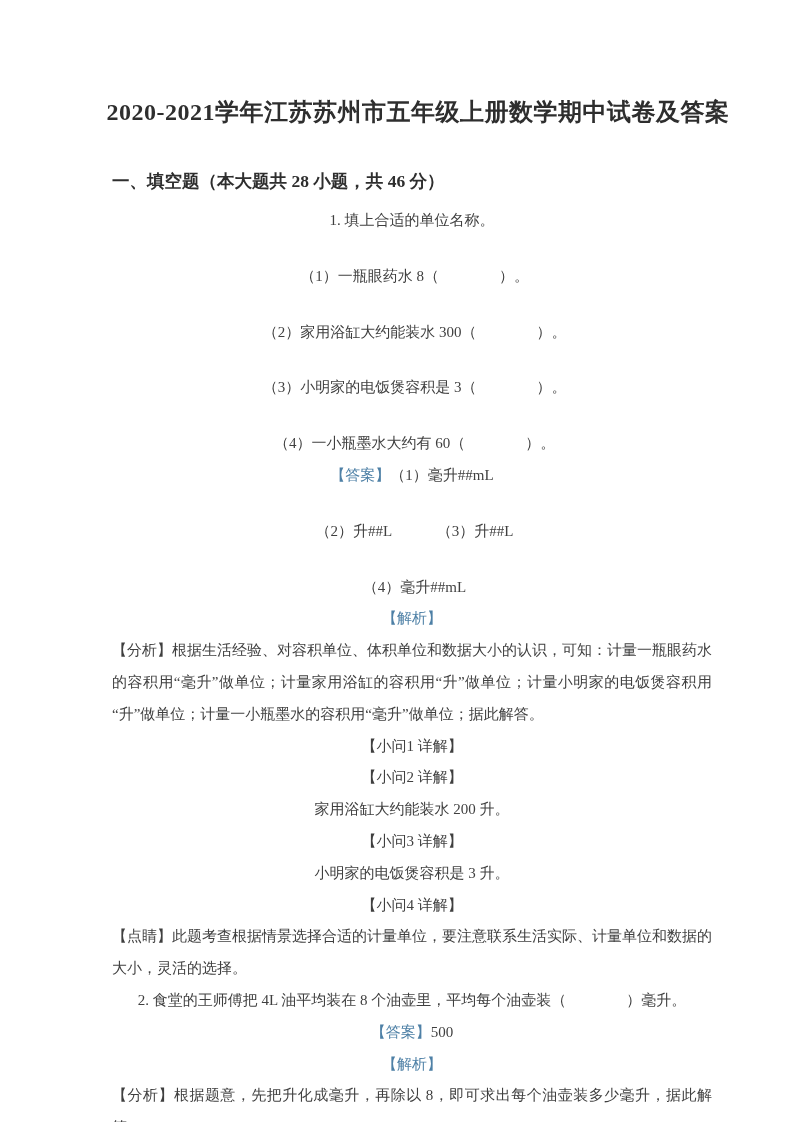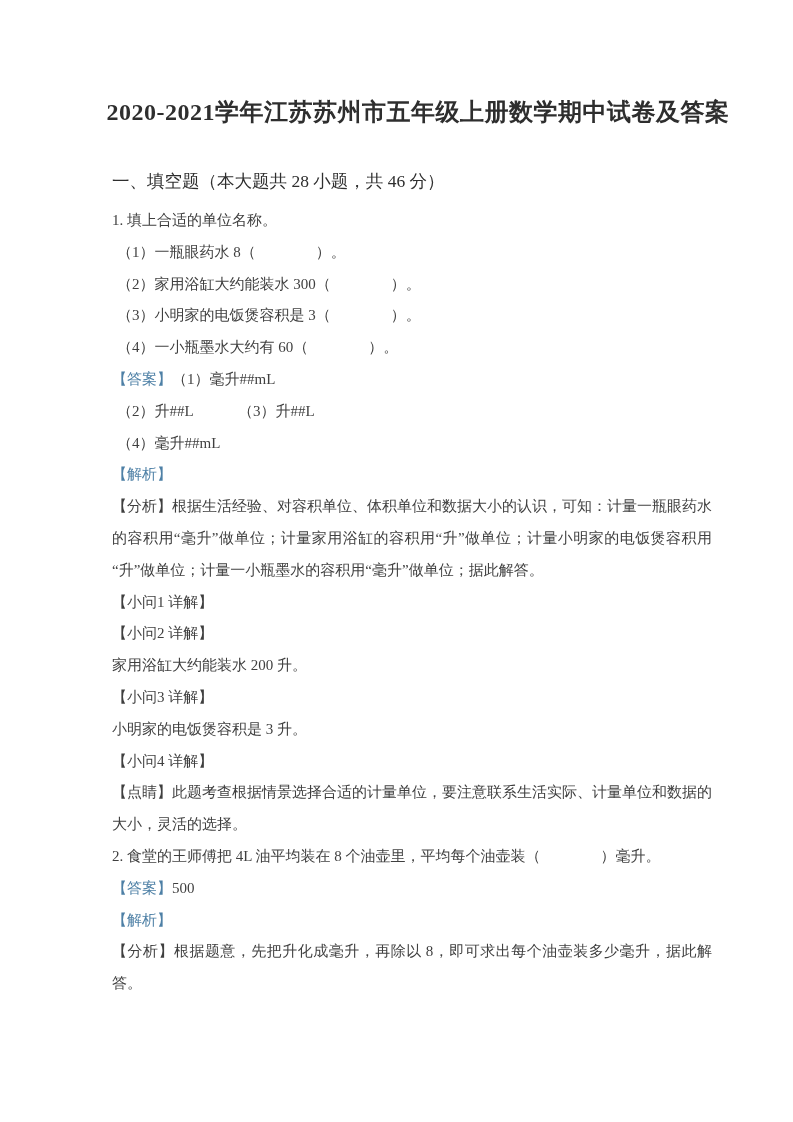--- a/index.html
+++ b/index.html
@@ -24,35 +24,37 @@
     font-size: 24px;
     font-weight: 700;
     line-height: 30px;
     color: var(--title-color, #2e2e2e);
     letter-spacing: 0.5px;
     padding-left: 43px;
   }
   .section-heading {
     margin: 42px 80px 0 112px;
     font-size: 17.5px;
-    font-weight: 400;
+    font-weight: 700;
     line-height: 24px;
     color: var(--title-color, #2e2e2e);
   }
   .content-area {
     margin: 12px 81px 0 112px;
     font-size: 15px;
   }
   .line {
     line-height: 31.8px;
     min-height: 31.8px;
     white-space: pre-wrap;
+    text-align: center;
   }
   .line.subitem {
     padding-left: 5px;
+    margin-top: 24px;
   }
   .line.para {
     text-align: justify;
   }
   .label-blue {
     color: var(--label-blue, #4e80a6);
   }
   .page-footer {
     position: absolute;
     left: 0;

